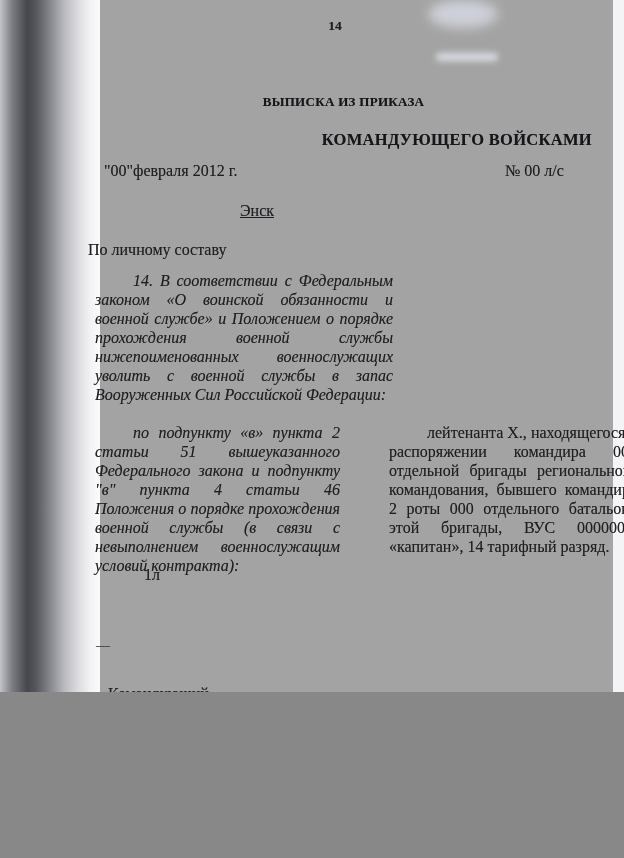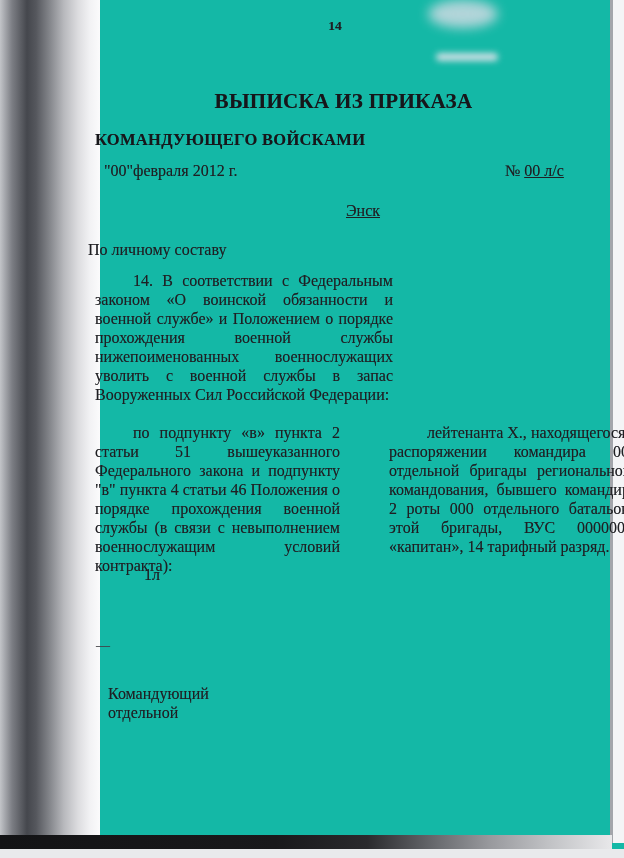--- a/index.html
+++ b/index.html
@@ -1,20 +1,20 @@
 <!DOCTYPE html>
 <html><head>
 <meta charset="utf-8">
 <style>
   html,body{margin:0;padding:0;background:#888;}
   .scan{
     position:relative;
-    width:624px;height:858px;
+    width:624px;height:692px;
     margin:0 auto;
-    background:#14b8a6;
+    background:#a3a3a3;
     overflow:hidden;
     font-family:"Liberation Serif","DejaVu Serif",serif;
     color:#1f1f23;
   }
   
   .left-shadow{
     position:absolute;left:0;top:0;width:100px;height:838px;
     background:linear-gradient(90deg,#c2c4c8 0%,#7c7e84 12%,#45474d 27%,#55575d 36%,#85878c 50%,#b8b9bd 64%,#dcdcdf 78%,#f2f2f4 90%,#fbfbfc 100%);
   }
   .bottom-bar{
@@ -23,28 +23,28 @@
   }
   .below-bar{position:absolute;left:0;top:849px;width:624px;height:9px;background:#e9eaec;}
   .right-line{position:absolute;left:610px;top:0;width:3px;height:843px;background:#a3a5ab;}
   .right-margin{position:absolute;left:613px;top:0;width:11px;height:843px;background:#f4f4f6;}
   .smudge-a{position:absolute;left:428px;top:0px;width:70px;height:28px;background:#d9dce6;border-radius:50%;filter:blur(6px);opacity:.8;}
   .smudge-b{position:absolute;left:436px;top:53px;width:62px;height:8px;background:#e0e2ea;border-radius:4px;filter:blur(3px);opacity:.9;}
 
   
   .txt{position:absolute;font-size:16px;line-height:19px;text-shadow:0 0 .6px rgba(40,40,45,.55);}
   .page-num{left:95px;top:16px;width:480px;text-align:center;font-weight:700;font-size:13.5px;}
-  .title1{left:95px;top:92px;width:497px;text-align:center;font-weight:700;font-size:21px;letter-spacing:.3px;color:#16161a;}
-  .title2{left:95px;top:130px;width:497px;text-align:left;font-weight:700;font-size:16.5px;letter-spacing:.3px;color:#16161a;}
+  .title1{left:95px;top:92px;width:497px;text-align:center;font-weight:700;font-size:13px;letter-spacing:.3px;color:#16161a;}
+  .title2{left:95px;top:130px;width:497px;text-align:right;font-weight:700;font-size:16.5px;letter-spacing:.3px;color:#16161a;}
   .date{left:104px;top:161px;}
   .order-num{left:505px;top:161px;}
-  .order-num .u{text-decoration:underline;margin-top:34px;}
-  .place{left:240px;top:201px;width:140px;text-align:right;text-decoration:underline;}
+  .order-num .u{margin-top:34px;}
+  .place{left:240px;top:201px;width:140px;text-align:left;text-decoration:underline;}
   .section{left:88px;top:240px;}
-  .para{text-align:justify;text-indent:38px;}
+  .para{text-align:justify;text-indent:38px;font-style:italic;}
   .intro{left:95px;top:271px;width:298px;}
   .grounds{left:95px;top:423px;width:245px;}
   .sheet{left:96px;top:565px;margin-left:48px;}
   .dash{left:96px;top:636px;color:#45454b;font-size:14px;}
   .right-col{left:345px;top:423px;width:248px;margin-left:44px;}
   .right-col p{margin:0;text-align:justify;text-indent:38px;}
   .sign{left:108px;top:684px;}
   .sign span{display:block;}
 </style>
 </head>

